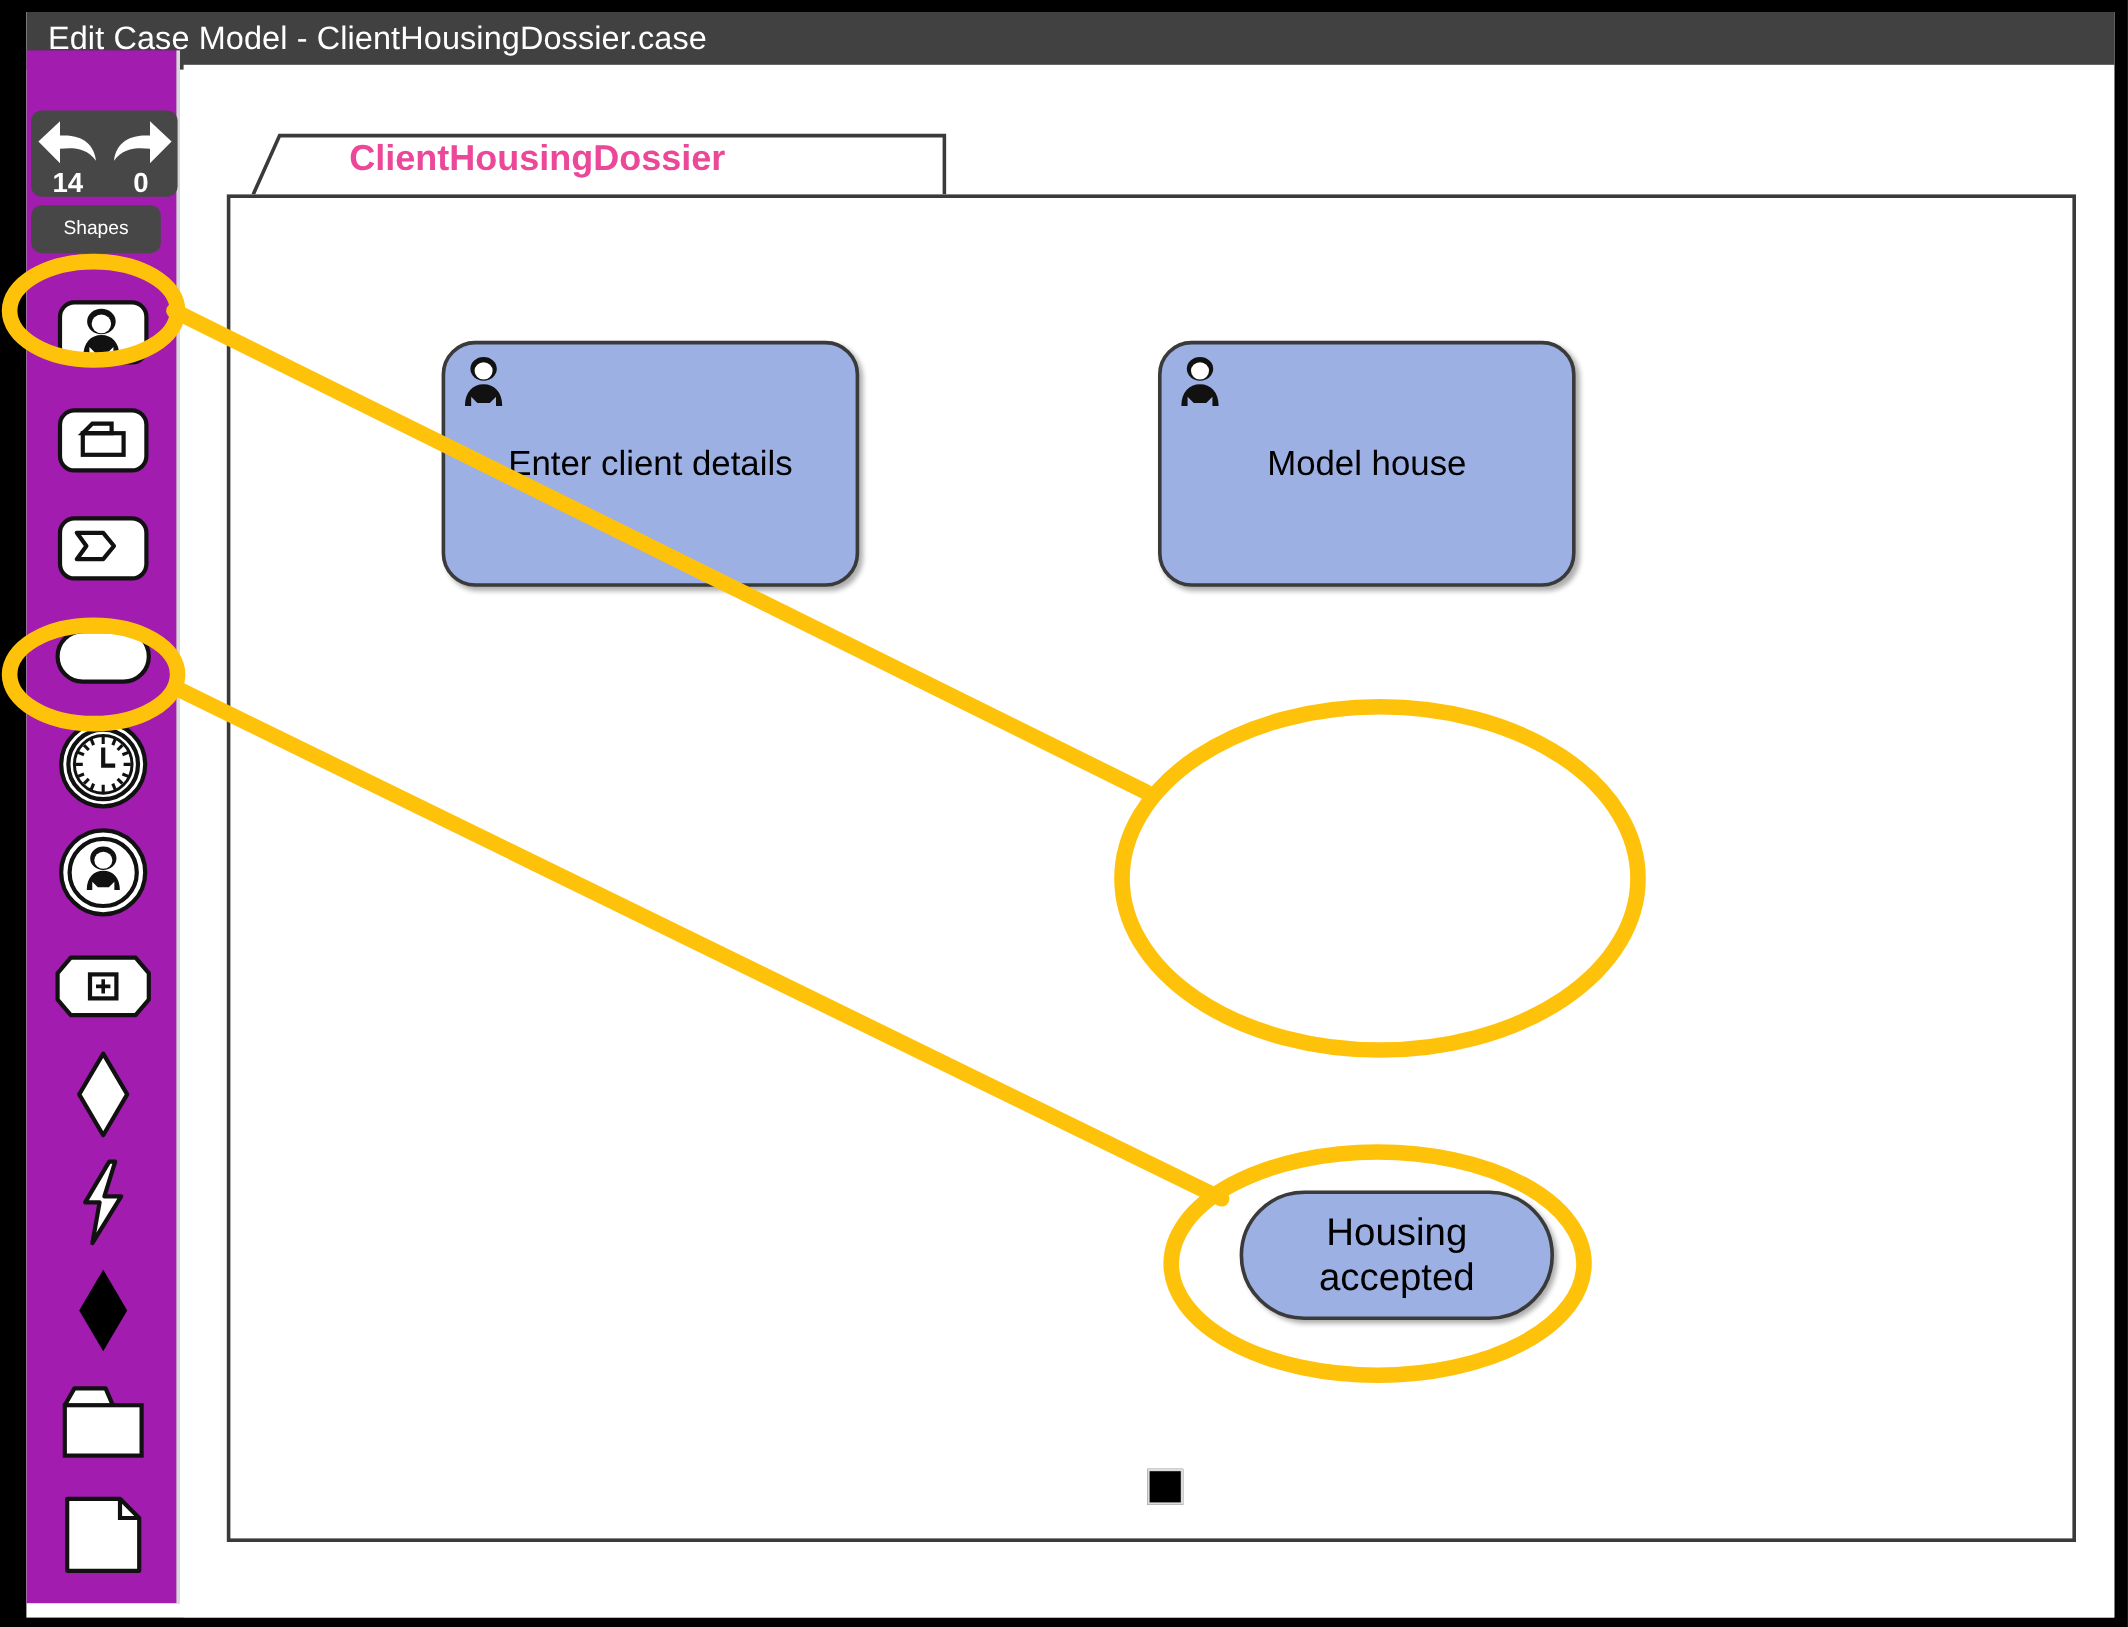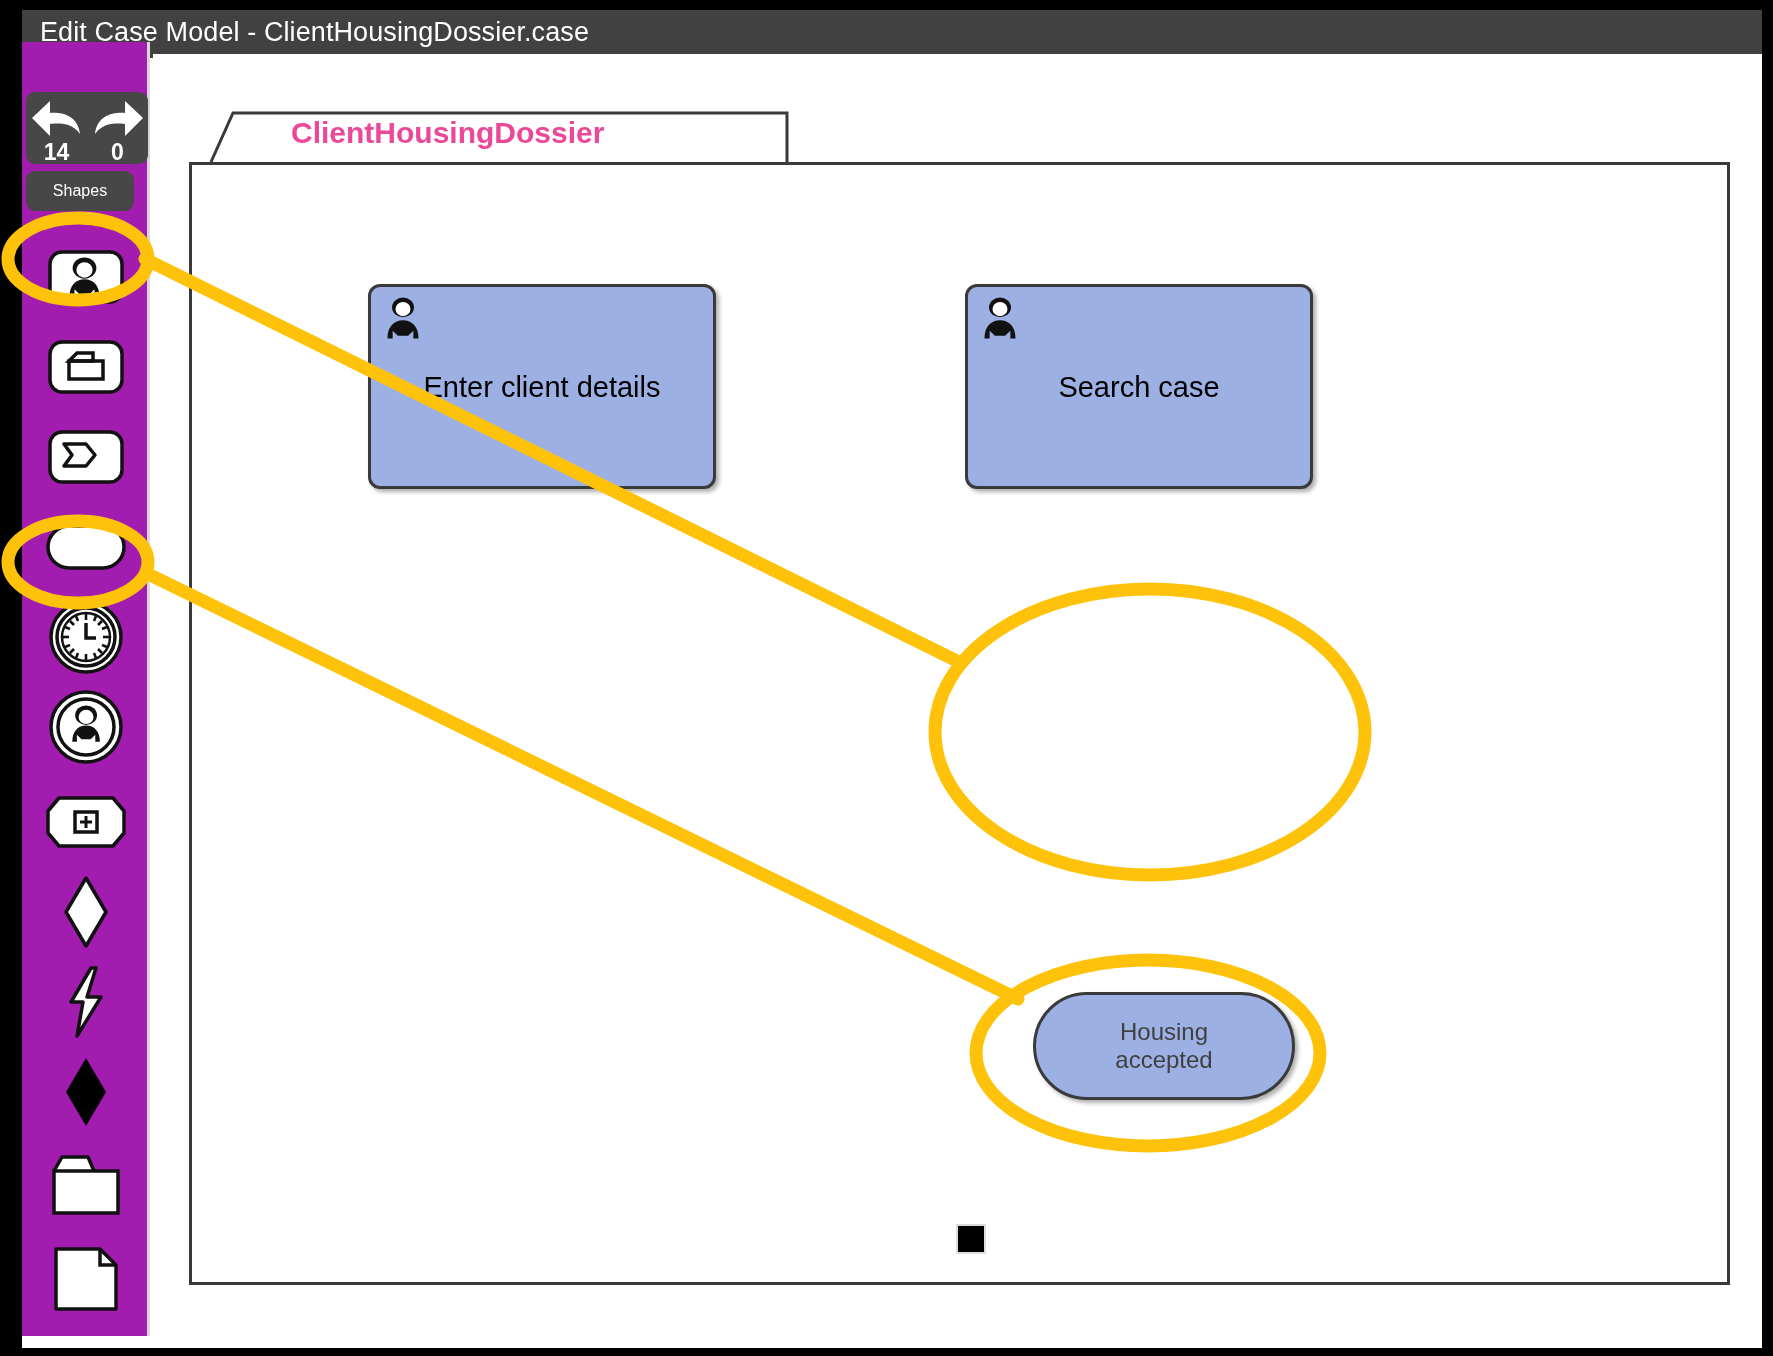--- a/index.html
+++ b/index.html
@@ -153,21 +153,21 @@
     font-weight: 700;
     color: #ec4899;
     white-space: nowrap;
   }
 
   
   .task {
     position: absolute;
     background: #9cb0e4;
     border: 3px solid #3a3a3a;
-    border-radius: 12px;
+    border-radius: 28px;
     box-sizing: border-box;
     box-shadow: 3px 3px 4px rgba(0,0,0,0.32);
   }
   .task-label {
     position: absolute;
     left: 0;
     top: 50%;
     transform: translateY(-50%);
     width: 100%;
     text-align: center;
@@ -191,22 +191,22 @@
     box-sizing: border-box;
     box-shadow: 3px 3px 4px rgba(0,0,0,0.32);
   }
   .milestone-label {
     position: absolute;
     left: 0;
     top: 50%;
     transform: translateY(-50%);
     width: 100%;
     text-align: center;
-    font-size: 24px;
-    color: #404040;
+    font-size: 32px;
+    color: #000000;
     line-height: 1.18;
   }
 
   .marker-square {
     position: absolute;
     background: #000000;
     border: 2px solid #dcdcdc;
     box-sizing: content-box;
   }
 
@@ -379,21 +379,21 @@
         </svg>
         <div class="task-label">Enter client details</div>
       </div>
 
       <div class="task" style="left:812px; top:230px; width:348px; height:205px;">
         <svg class="task-icon" viewBox="0 0 30 34">
           <ellipse cx="15" cy="8" rx="8.5" ry="7.6" fill="#111"></ellipse>
           <ellipse cx="15" cy="9.3" rx="5.8" ry="5.5" fill="#ffffff"></ellipse>
           <path d="M3 32 C3 23 8 18 15 18 C22 18 27 23 27 32 L23 32 L23 26 L19 30 L11 30 L7 26 L7 32 Z" fill="#111"></path>
         </svg>
-        <div class="task-label">Search case</div>
+        <div class="task-label">Model house</div>
       </div>
 
 
       <div class="milestone" style="left:880px; top:938px; width:262px; height:108px;">
         <div class="milestone-label">
           <span>Housing</span><br>
           <span>accepted</span>
         </div>
       </div>
 

